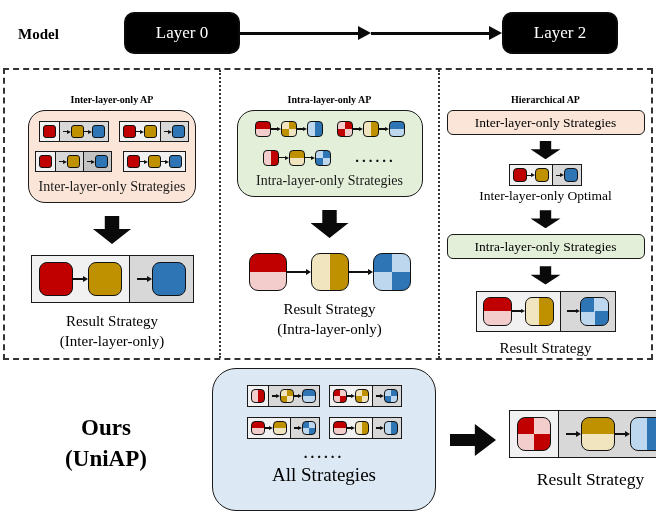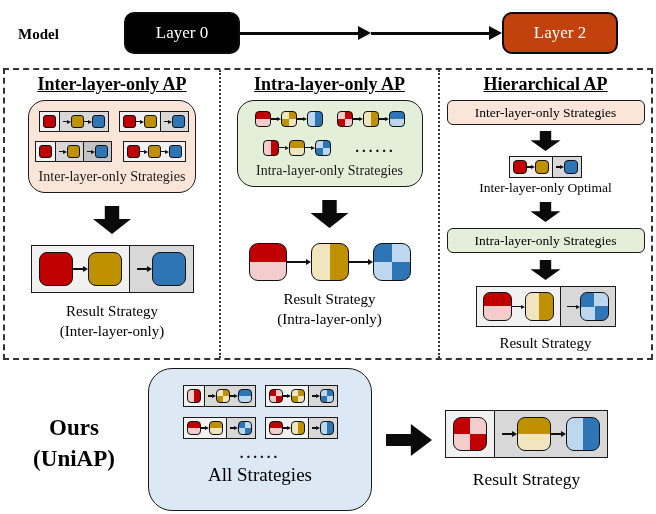--- a/index.html
+++ b/index.html
@@ -14,21 +14,21 @@
              display:flex;align-items:center;justify-content:center;color:#fff;font-size:17px;flex:none;}
   .conn{flex:1;display:flex;align-items:center;min-width:30px;}
   .conn .line{flex:1;height:3px;background:#0a0a0a;}
   .conn .head{width:0;height:0;border-left:13px solid #0a0a0a;border-top:7px solid transparent;border-bottom:7px solid transparent;}
 
   
   .band{position:absolute;top:68px;left:3px;right:3px;height:288px;
         border:2px dashed #333;display:grid;grid-template-columns:214px 219px 1fr;}
   .panel{display:flex;flex-direction:column;align-items:center;overflow:hidden;}
   .panel.sep{border-left:2px dotted #333;}
-  .panel-title{font-weight:bold;font-size:18px;margin-top:4px;text-decoration:underline;}
+  .panel-title{font-weight:bold;font-size:10px;margin-top:24px;}
 
   .round-box{border:1.3px solid #1a1a1a;border-radius:17px;margin-top:5px;
              display:flex;flex-direction:column;align-items:center;padding:10px 6px 7px 6px;}
   .peach{background:#FBE5D8;}
   .green{background:#E3EFD9;}
   .box-caption{font-size:14px;margin-top:7px;color:#1a1a1a;}
 
   .mini-grid{display:grid;grid-template-columns:auto auto;gap:9px 7px;align-items:center;justify-items:center;}
   .chain-row{display:flex;align-items:center;gap:14px;}
   .ellipsis{font-size:15px;font-weight:bold;letter-spacing:3px;color:#111;}
@@ -84,21 +84,21 @@
   .pl-xl .arr .line{height:1.6px;}
   .pl-xl .arr .head{border-left-width:5px;border-top-width:3.2px;border-bottom-width:3.2px;}
 
   .pl-md .seg{padding:5px 6px;}
   .pl-md .cell{width:29px;height:29px;border-radius:7px;border:1.3px solid #111;}
   .pl-md .arr{width:13px;}
   .pl-md .arr .line{height:1.5px;}
 
   
   .bottom{position:absolute;top:360px;left:0;right:0;height:154px;display:flex;align-items:flex-start;}
-  .ours-label{width:148px;text-align:center;margin-top:52px;font-weight:bold;font-size:23px;line-height:1.35;flex:none;}
+  .ours-label{width:212px;text-align:center;margin-top:52px;font-weight:bold;font-size:23px;line-height:1.35;flex:none;}
   .all-box{margin-top:8px;width:224px;height:143px;border:1.6px solid #1a1a1a;border-radius:24px;
            background:#DCE9F5;display:flex;flex-direction:column;align-items:center;flex:none;box-sizing:border-box;}
   .all-box .mini-grid{margin-top:16px;gap:10px 9px;}
   .all-box .ellipsis{margin-top:6px;}
   .all-label{font-size:19px;margin-top:2px;}
   .bottom .blk-right{margin:64px 0 0 14px;flex:none;}
   .optimal-col{margin-left:13px;margin-top:50px;display:flex;flex-direction:column;align-items:center;}
   .optimal-caption{font-size:17.5px;margin-top:11px;}
 </style>
 </head>
@@ -111,21 +111,21 @@
     <div class="layer-chain">
       <div class="layer-box" id="layer0" style="background: #000000;">Layer 0</div>
       <div class="conn">
           <div class="line"></div>
           <div class="head"></div>
         </div>
       <div class="conn">
           <div class="line"></div>
           <div class="head"></div>
         </div>
-      <div class="layer-box" id="layer2" style="background: #c2410c;">Layer 2</div>
+      <div class="layer-box" id="layer2" style="background: #000000;">Layer 2</div>
     </div>
   </div>
 
   <div class="band">
 
     <div class="panel">
       <div class="panel-title">Inter-layer-only AP</div>
       <div class="round-box peach">
         <div class="mini-grid">
           <div class="pl pl-mini framed">

